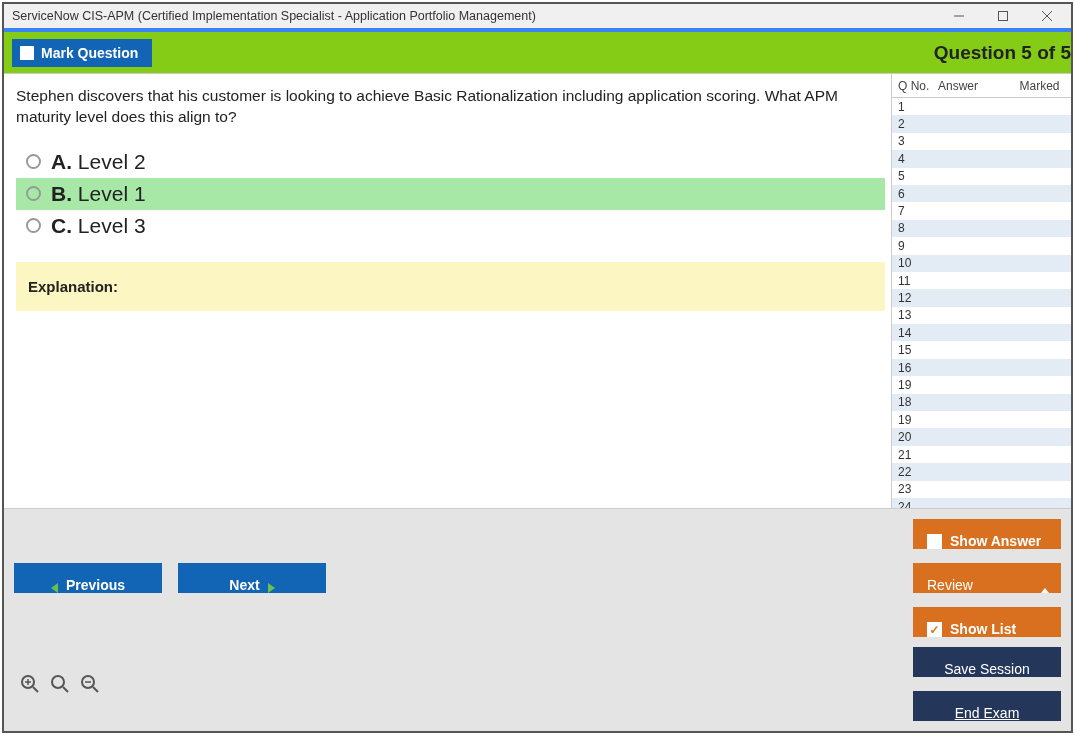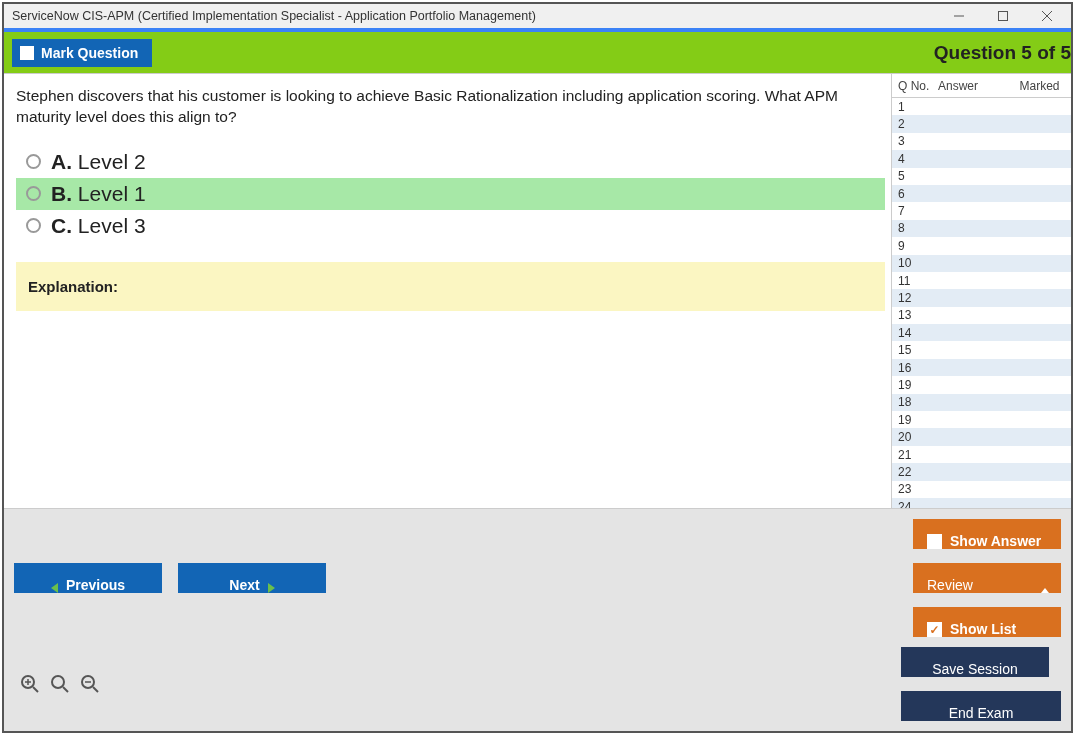--- a/index.html
+++ b/index.html
@@ -214,21 +214,21 @@
       content: "";
       position: absolute;
       right: 12px;
       width: 0; height: 0;
       border-left: 4px solid transparent;
       border-right: 4px solid transparent;
       border-bottom: 5px solid #fff;
     }
     .btn-showlist { width: 148px; justify-content: flex-start; padding-left: 14px;}
     .btn-save { width: 148px; font-weight: normal; }
-    .btn-end { width: 160px; font-weight: normal;}
+    .btn-end { width: 148px; font-weight: normal; text-decoration: underline;}
     .arrow-left, .arrow-right {
       display: inline-block;
       width: 0; height: 0;
     }
     .arrow-left {
       border-top: 5px solid transparent;
       border-bottom: 5px solid transparent;
       border-right: 7px solid #6abf4b;
     }
     .arrow-right {

